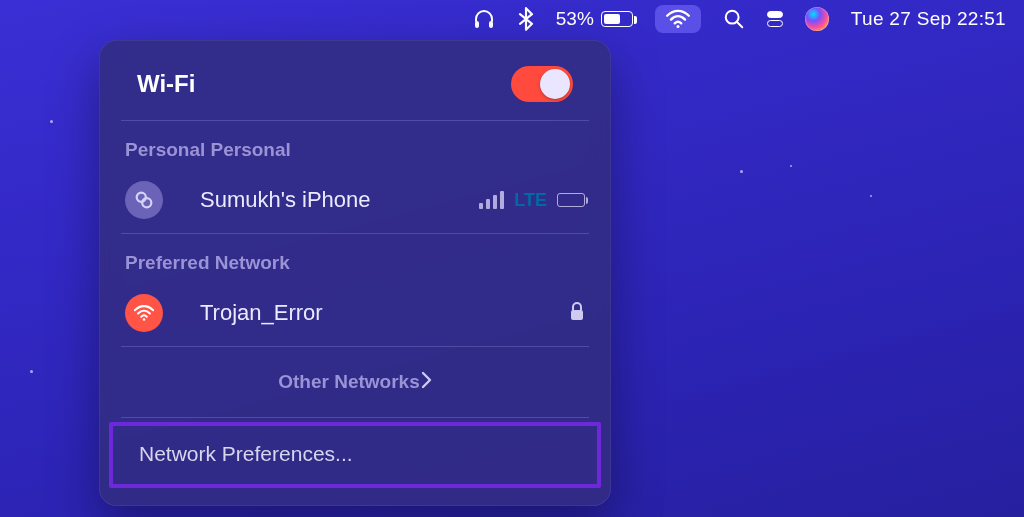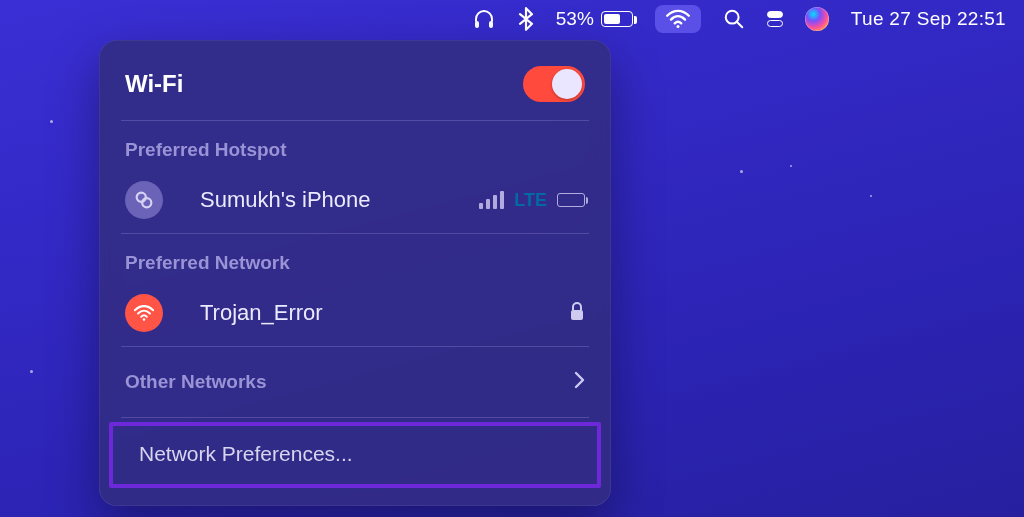--- a/index.html
+++ b/index.html
@@ -60,21 +60,21 @@
       left: 99px;
       width: 512px;
       background: rgba(50,44,130,.88);
       backdrop-filter: blur(10px);
       border-radius: 18px;
       box-shadow: 0 20px 50px rgba(0,0,0,.35), 0 0 0 .5px rgba(255,255,255,.12) inset;
       padding: 14px 0 10px 0;
       color: #e9e7ff;
     }
     .row {
-      display: flex; align-items: center; padding: 10px 26px; gap: 18px;
+      display: flex; align-items: center; padding: 10px 38px; gap: 18px;
     }
     .row.header { padding-top: 12px; padding-bottom: 14px; }
     .title { font-size: 24px; font-weight: 700; color: #fff; }
     .fill { flex: 1; }
     .toggle {
       width: 62px; height: 36px; border-radius: 20px; background: #ff4a3d; position: relative; flex-shrink: 0;
     }
     .toggle .knob {
       position: absolute; right: 3px; top: 3px; width: 30px; height: 30px; border-radius: 50%; background: #ebe6ff;
       box-shadow: 0 1px 3px rgba(0,0,0,.3);
@@ -92,21 +92,21 @@
     .bars { display: flex; align-items: flex-end; gap: 3px; }
     .bar { width: 4px; background: #b1abde; border-radius: 1px; }
     .bar.b1 { height: 6px; } .bar.b2 { height: 10px; } .bar.b3 { height: 14px; } .bar.b4 { height: 18px; }
     .mini-batt {
       width: 28px; height: 14px; border: 1.6px solid #b1abde; border-radius: 3px; position: relative;
     }
     .mini-batt::after { content:""; position:absolute; right:-4px; top:3px; width:2.5px; height:7px; background:#b1abde; border-radius:0 2px 2px 0; }
     .mini-batt .f { background:#b1abde; height:8px; width:10px; margin:2px; border-radius:1px; }
     .lock-icon { color: #cfcaf0; }
     .chevron { color: #cfcaf0; font-size: 22px; }
-    .other-row { display:flex; align-items:center; justify-content:space-between; padding: 18px 26px; }
+    .other-row { display:flex; align-items:center; justify-content:center; padding: 18px 26px; }
     .other-label { font-size: 19px; font-weight: 700; color: #9a93d6; }
     .pref-row { padding: 16px 26px 18px; }
     .pref-highlight {
       border: 4px solid #6d28d9;
       margin: 0 10px 8px 10px;
       border-radius: 2px;
     }
     .pref-label { font-size: 21px; font-weight: 500; color: #d8d5ef; }
 
     
@@ -176,21 +176,21 @@
   <div class="row header">
     <span class="title">Wi-Fi</span>
     <span class="fill"></span>
     <div class="toggle">
       <div class="knob"></div>
     </div>
   </div>
 
   <div class="divider"></div>
 
-  <div class="section-label">Preferred Hotspot</div>
+  <div class="section-label">Personal Personal</div>
 
   <div class="item-row">
     <span class="item-icon hotspot">
       <svg width="22" height="22" viewBox="0 0 24 24" fill="none" stroke="#d6d2f5" stroke-width="2.4" stroke-linecap="round">
         <circle cx="9" cy="9" r="5"></circle>
         <circle cx="15" cy="15" r="5"></circle>
       </svg>
     </span>
     <span class="item-label">Sumukh's iPhone</span>
     <span class="fill"></span>

